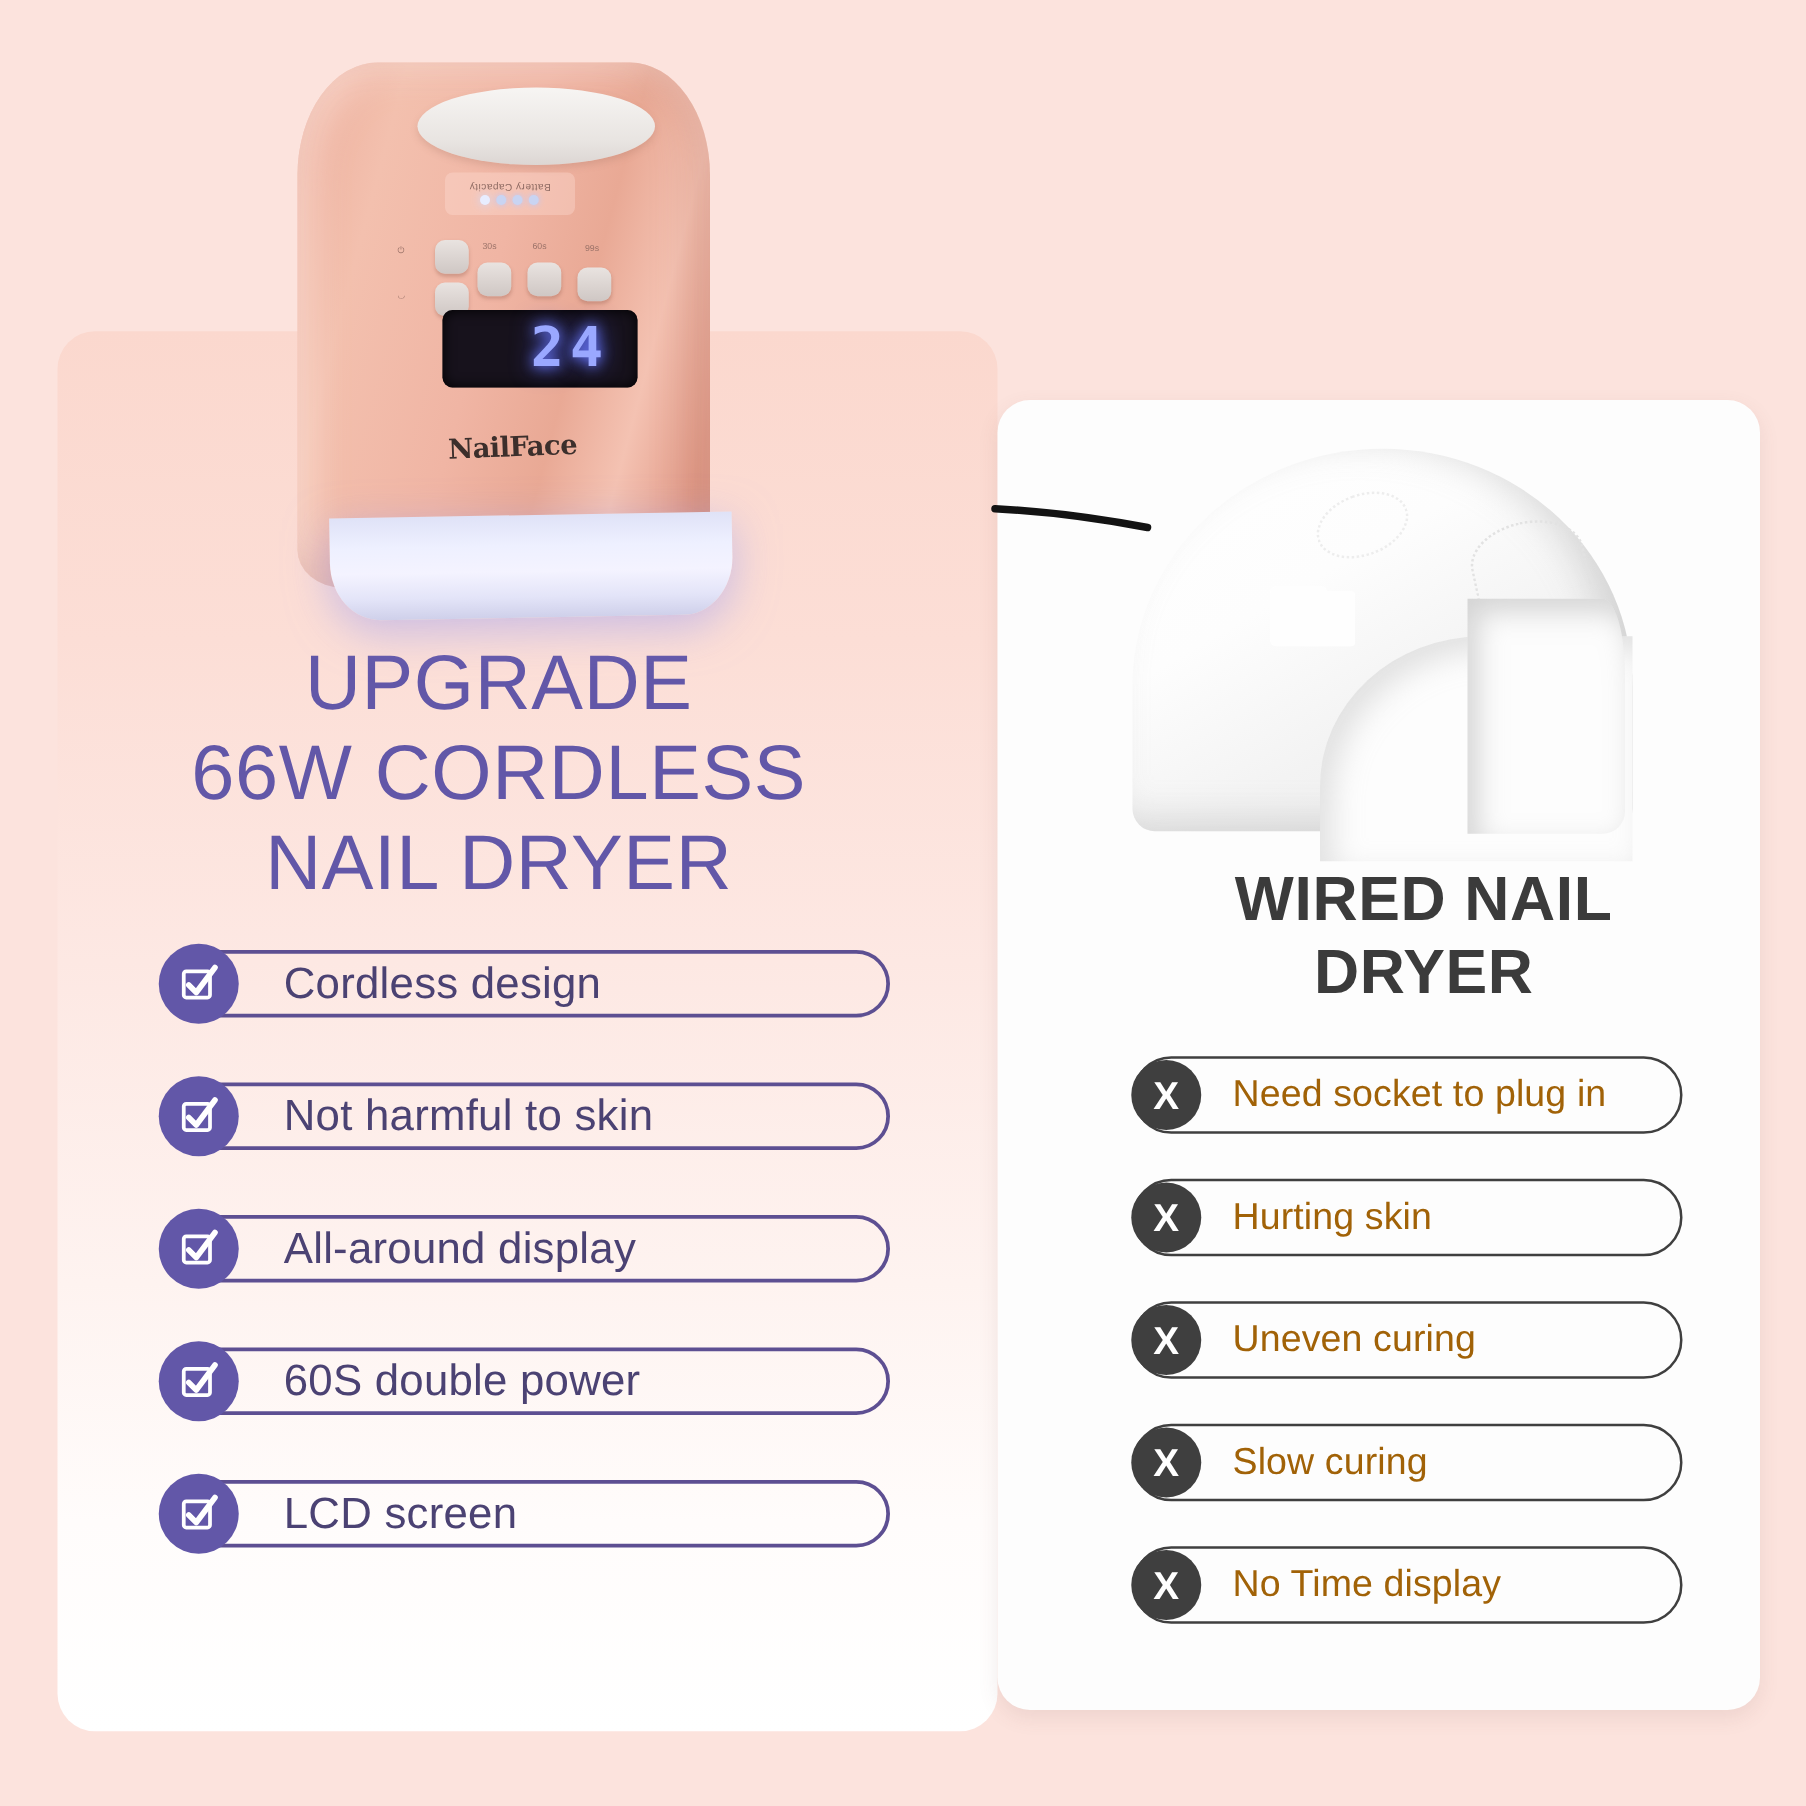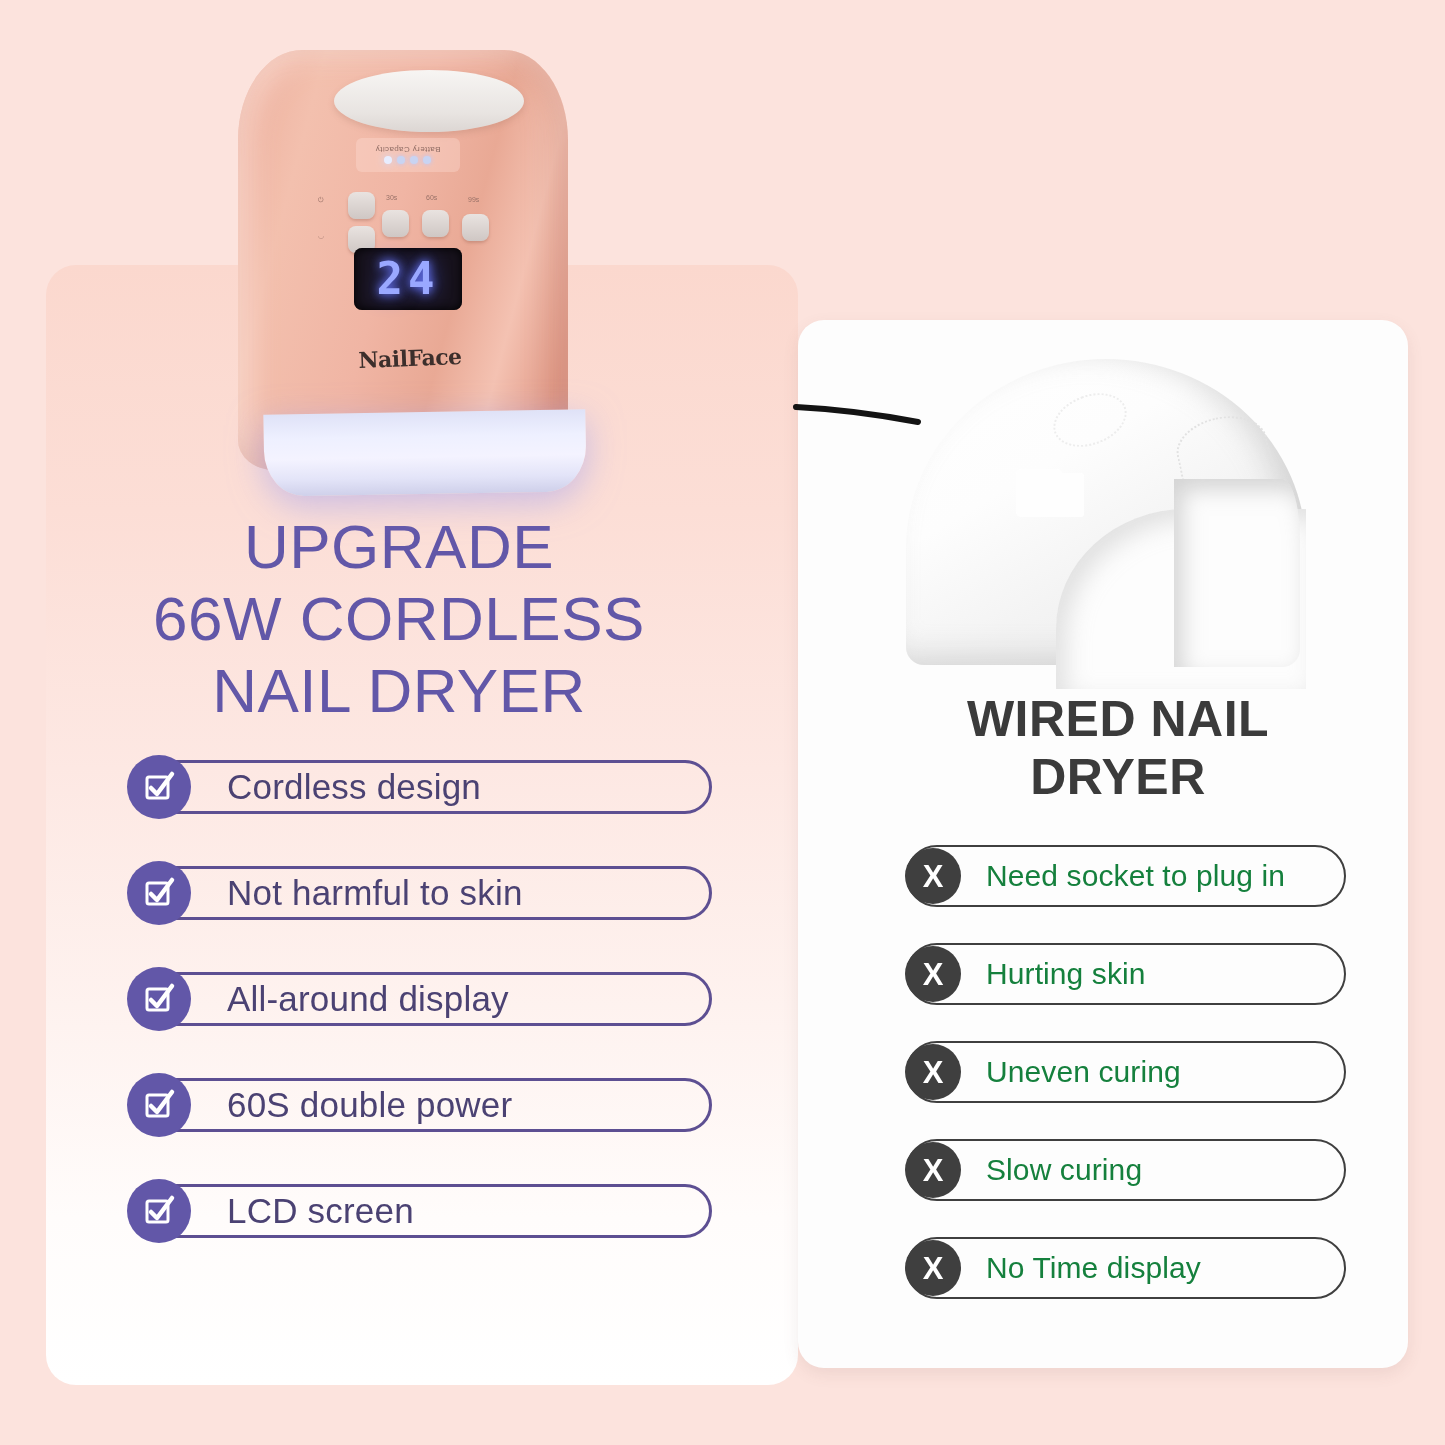--- a/index.html
+++ b/index.html
@@ -56,21 +56,21 @@
     line-height: 72px;
     font-weight: normal;
     letter-spacing: 0.5px;
     white-space: pre-line;
     z-index: 6;
   }
 
   
   .headline-right {
     position: absolute;
-    left: 883px;
+    left: 904px;
     top: 690px;
     width: 470px;
     text-align: center;
     color: #3b3b3b;
     font-size: 50px;
     line-height: 58px;
     font-weight: bold;
     letter-spacing: 0.5px;
     white-space: pre-line;
     z-index: 6;
@@ -149,21 +149,21 @@
     color: #ffffff;
     display: flex;
     align-items: center;
     justify-content: center;
     font-size: 31px;
     font-weight: bold;
     line-height: 1;
   }
   .pill-con .pill-label {
     margin-left: 78px;
-    color: #15803d;
+    color: #a16207;
     font-size: 30px;
     line-height: 34px;
     letter-spacing: 0.1px;
   }
 
   
   .lamp-cordless {
     position: absolute;
     left: 216px;
     top: 22px;
@@ -261,20 +261,21 @@
     left: 116px;
     top: 198px;
     width: 108px;
     height: 62px;
     border-radius: 8px;
     background: #17121c;
     display: flex;
     align-items: center;
     justify-content: center;
     box-shadow: inset 0 0 10px #000;
+    padding-left: 48px;
   }
   .lcd-digits {
     font-family: "DejaVu Sans Mono", monospace;
     font-size: 44px;
     font-weight: bold;
     color: #9aa8ff;
     letter-spacing: 5px;
     text-shadow: 0 0 10px #6c7aff, 0 0 20px #4a5ae0;
     line-height: 1;
   }

